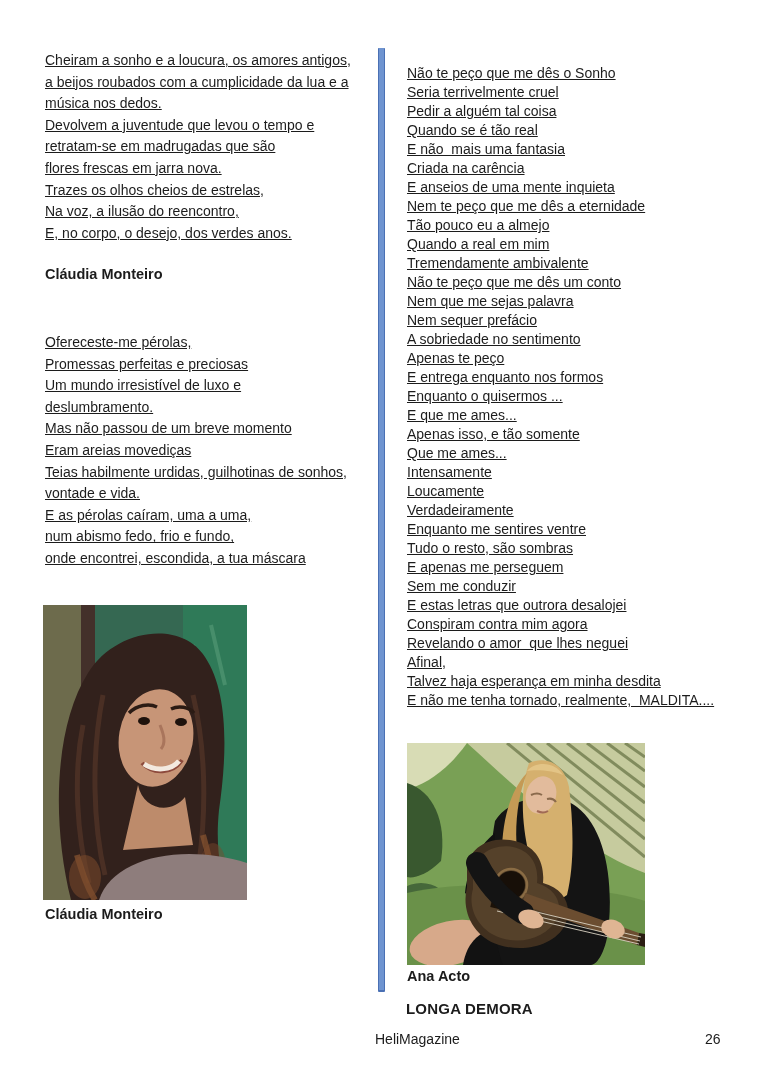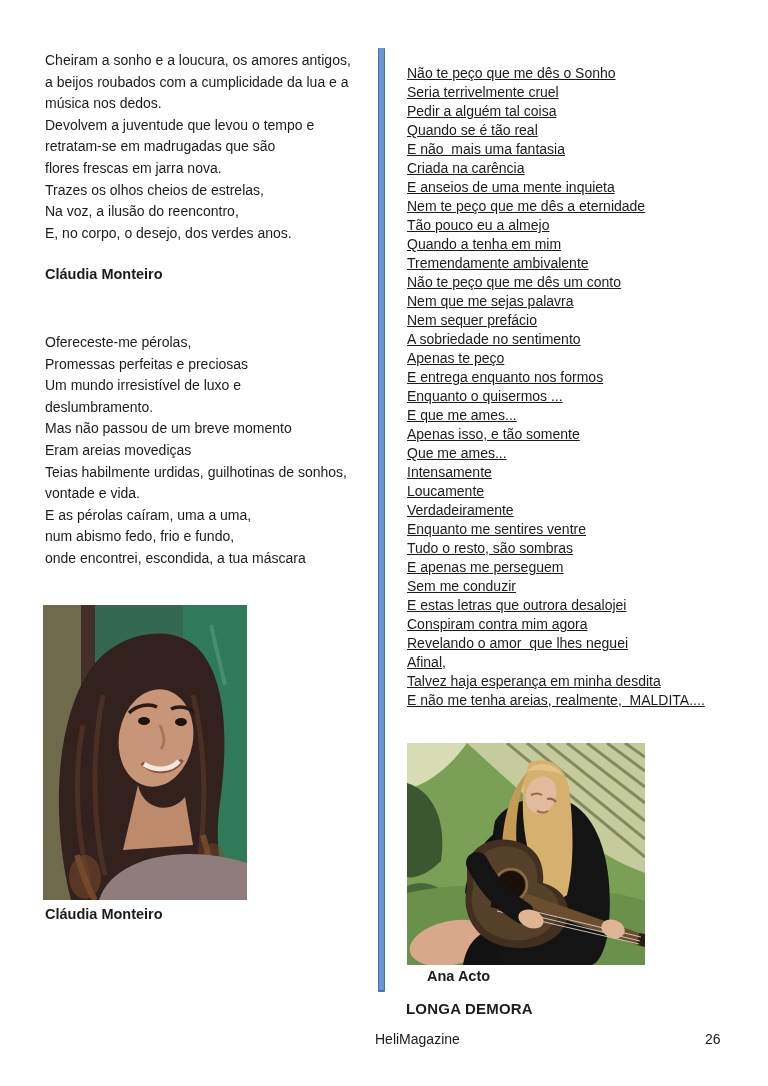--- a/index.html
+++ b/index.html
@@ -2,21 +2,21 @@
 <html style="--divider-fill: #6f94d0; --divider-edge: #4a70b4;"><head>
 <meta charset="utf-8">
 <style>
   html,body{margin:0;padding:0;}
   body{
     width:768px;height:1086px;position:relative;background:#ffffff;
     font-family:"Liberation Sans",sans-serif;color:#1c1c1c;overflow:hidden;
   }
   .abs{position:absolute;}
   .poem .line{white-space:pre;font-size:14px;}
-  .poem-left .line{line-height:21.6px;}
+  .poem-left .line{line-height:21.6px;text-decoration:underline;}
   .poem-right .line{line-height:19px;text-decoration:underline;}
   .author{font-weight:700;font-size:14.5px;white-space:pre;}
   .caption{font-weight:700;font-size:14.5px;white-space:pre;}
   .section-title{font-weight:700;font-size:15px;letter-spacing:.2px;white-space:pre;}
   .divider{
     width:7px;border-radius:1px;
     background:var(--divider-fill,#6f94d0);
     border-left:1.5px solid var(--divider-edge,#4a70b4);
     border-right:1.5px solid var(--divider-edge,#4a70b4);
     border-bottom:2px solid var(--divider-edge,#4a70b4);
@@ -91,21 +91,21 @@
 <div class="abs poem poem-right" style="left:407px;top:64px;">
     <div class="line">Não te peço que me dês o Sonho</div>
     <div class="line">Seria terrivelmente cruel</div>
     <div class="line">Pedir a alguém tal coisa</div>
     <div class="line">Quando se é tão real</div>
     <div class="line">E não  mais uma fantasia</div>
     <div class="line">Criada na carência</div>
     <div class="line">E anseios de uma mente inquieta</div>
     <div class="line">Nem te peço que me dês a eternidade</div>
     <div class="line">Tão pouco eu a almejo</div>
-    <div class="line">Quando a tenha em mim</div>
+    <div class="line">Quando a real em mim</div>
     <div class="line">Tremendamente ambivalente</div>
     <div class="line">Não te peço que me dês um conto</div>
     <div class="line">Nem que me sejas palavra</div>
     <div class="line">Nem sequer prefácio</div>
     <div class="line">A sobriedade no sentimento</div>
     <div class="line">Apenas te peço</div>
     <div class="line">E entrega enquanto nos formos</div>
     <div class="line">Enquanto o quisermos ...</div>
     <div class="line">E que me ames...</div>
     <div class="line">Apenas isso, e tão somente</div>
@@ -115,21 +115,21 @@
     <div class="line">Verdadeiramente</div>
     <div class="line">Enquanto me sentires ventre</div>
     <div class="line">Tudo o resto, são sombras</div>
     <div class="line">E apenas me perseguem</div>
     <div class="line">Sem me conduzir</div>
     <div class="line">E estas letras que outrora desalojei</div>
     <div class="line">Conspiram contra mim agora</div>
     <div class="line">Revelando o amor  que lhes neguei</div>
     <div class="line">Afinal,</div>
     <div class="line">Talvez haja esperança em minha desdita</div>
-    <div class="line">E não me tenha areias, realmente,  MALDITA....</div>
+    <div class="line">E não me tenha tornado, realmente,  MALDITA....</div>
   </div>
 
 <svg class="abs photo" style="left:407px;top:743px;" width="238" height="222" viewBox="0 0 238 222" aria-hidden="true">
   <rect width="238" height="222" fill="#79a055"></rect>
 
   <path d="M60,0 L238,0 L238,130 C170,105 110,45 60,0 Z" fill="#c6cb9e"></path>
   <g stroke="#707c4e" stroke-width="3" opacity=".8">
     <path d="M120,0 L238,96"></path>
       <path d="M140,0 L238,78"></path>
       <path d="M160,0 L238,60"></path>
@@ -172,18 +172,18 @@
       <path d="M90,168 L232,201"></path>
   </g>
   <rect x="84" y="158" width="16" height="8" fill="#1c1208" transform="rotate(14 92 162)"></rect>
 
   <path d="M70,120 C80,140 96,158 116,170" stroke="#141414" stroke-width="22" fill="none" stroke-linecap="round"></path>
   <ellipse cx="124" cy="176" rx="13" ry="9" fill="#dfb593" transform="rotate(20 124 176)"></ellipse>
 
   <ellipse cx="206" cy="186" rx="12" ry="9" fill="#dfb593" transform="rotate(20 206 186)"></ellipse>
 </svg>
 
-<div class="abs caption" style="left:407px;top:968px;margin-left:20px;">Ana Acto</div>
+<div class="abs caption" style="left:407px;top:968px;">Ana Acto</div>
 
 <div class="abs section-title" style="left:406px;top:1000px;">LONGA DEMORA</div>
 
 <div class="abs footer-text" style="left:375px;top:1019px;">HeliMagazine</div>
 <div class="abs footer-text" style="left:705px;top:1019px;">26</div>
 
 </body></html>

